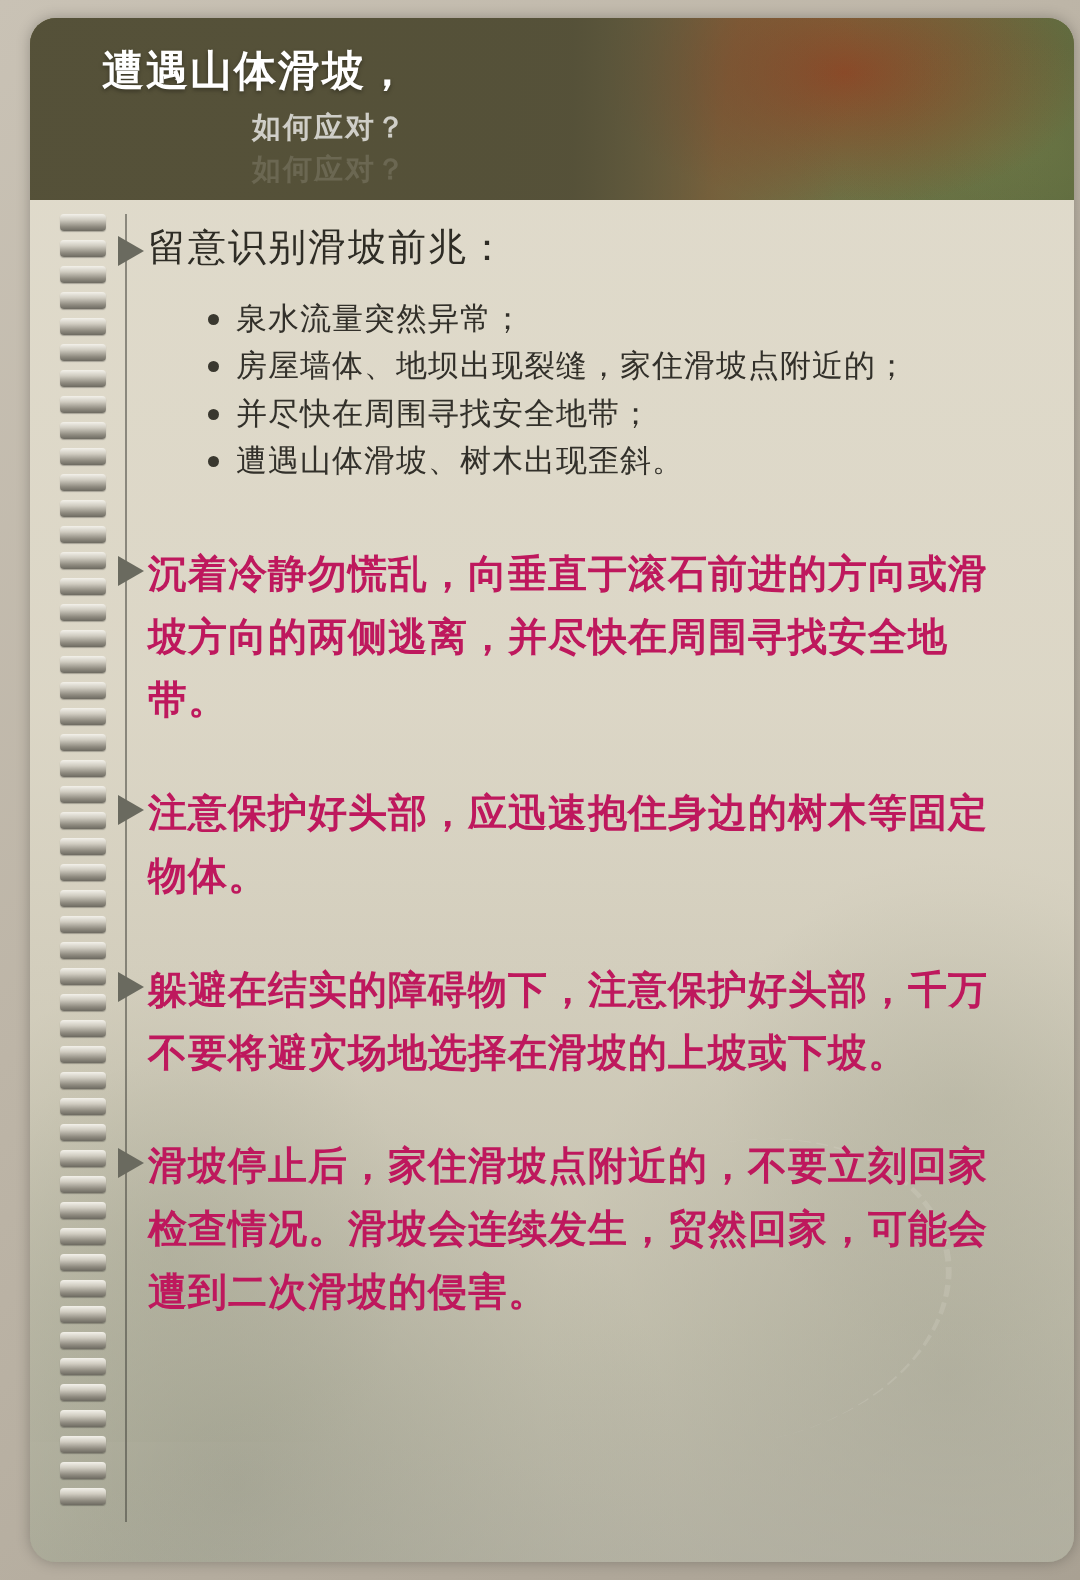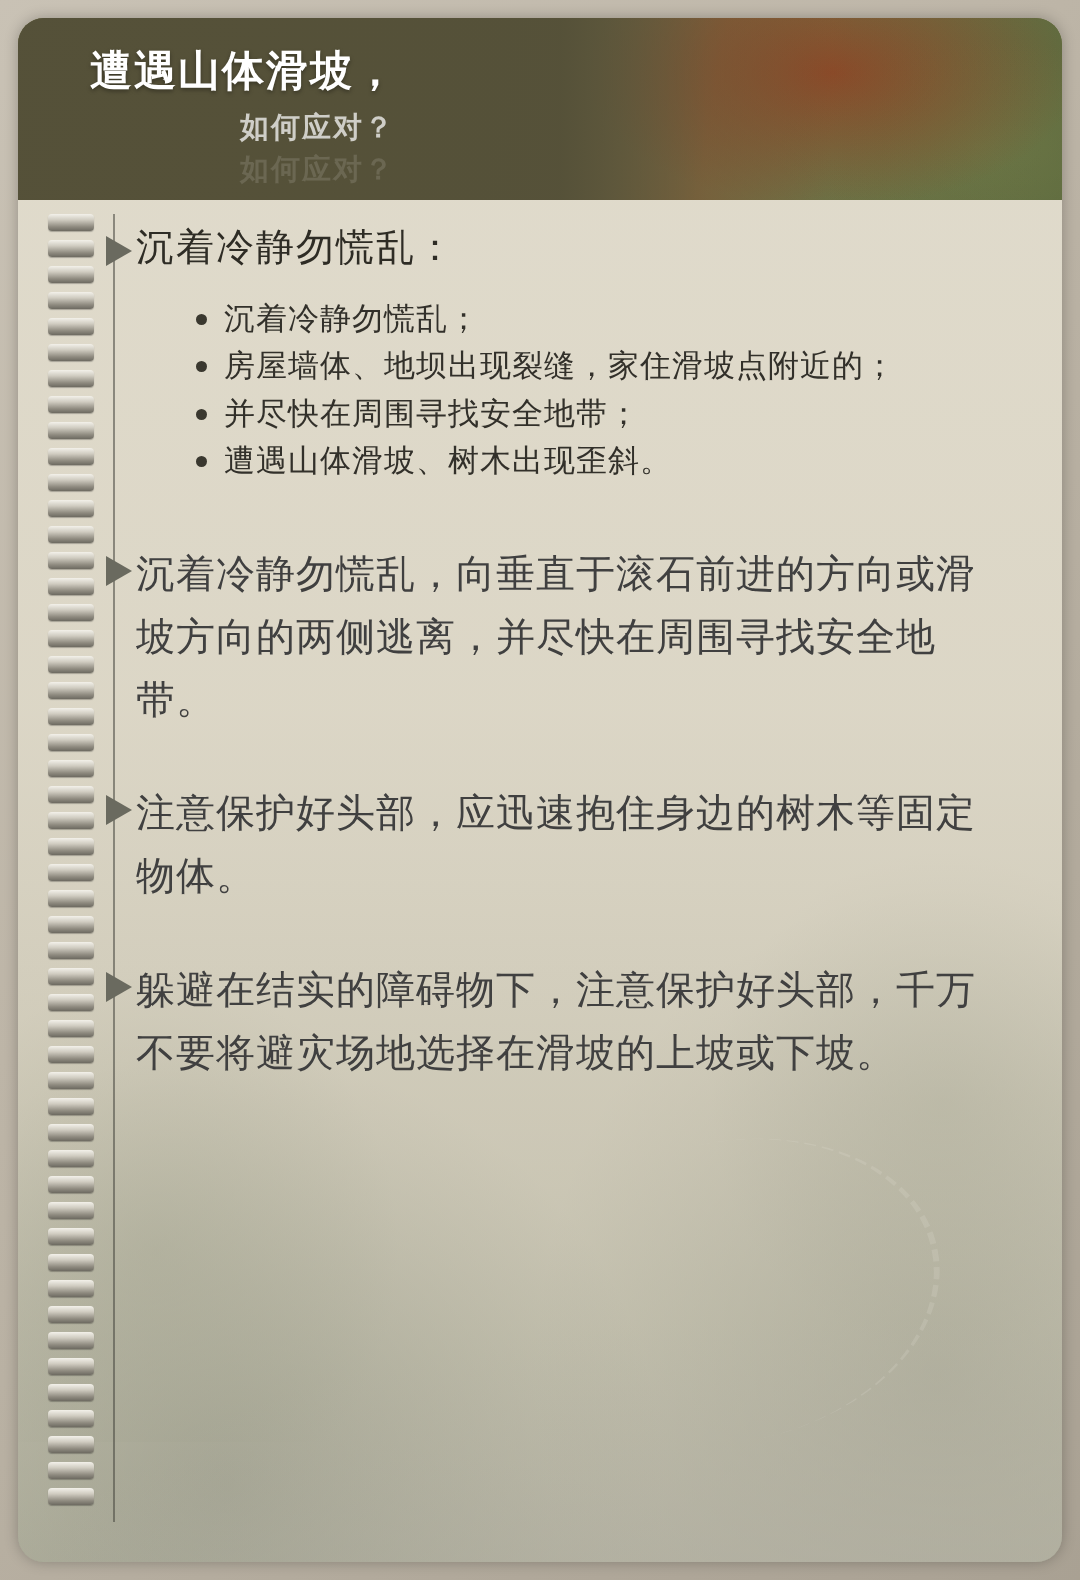--- a/index.html
+++ b/index.html
@@ -12,21 +12,21 @@
     height: 1580px;
     overflow: hidden;
     font-family: "Liberation Serif", "DejaVu Serif", serif;
   }
 
   #poster {
     position: relative;
     width: 1080px;
     height: 1580px;
     box-sizing: border-box;
-    padding: 18px 18px 18px 18px;
+    padding: 18px 18px 18px 30px;
     background: linear-gradient(135deg,#c9c2b5 0%, #bdb5a7 40%, #a9a193 100%);
   }
 
   .card {
     position: relative;
     width: 1044px;
     height: 1544px;
     border-radius: 26px;
     overflow: hidden;
     background: #cfc8b8;
@@ -207,25 +207,26 @@
     position: absolute;
     left: 0;
     top: 19px;
     width: 11px;
     height: 11px;
     border-radius: 50%;
     background: #3a382f;
   }
   .para {
     font-size: 39px;
-    color: #404040;
+    color: #be185d;
     line-height: 1.62;
     letter-spacing: 1px;
     text-indent: 0;
     font-family: "Liberation Serif", "DejaVu Serif", serif;
+    font-weight: bold;
   }
   .b-intro { margin-top: 4px; }
   .b-2 { margin-top: 58px; }
   .b-3 { margin-top: 50px; }
   .b-4 { margin-top: 50px; }
   .b-5 { margin-top: 50px; }
 </style>
 </head>
 <body>
 
@@ -302,23 +303,23 @@
       <div class="ring"></div>
       <div class="ring"></div>
       <div class="ring"></div>
     </div>
     <div class="rail"></div>
 
     <div class="content">
 
       <div class="block b-intro">
         <div class="arrow"></div>
-        <div class="heading">沉着冷静勿慌乱：</div>
+        <div class="heading">留意识别滑坡前兆：</div>
         <ul class="bullets">
-          <li>沉着冷静勿慌乱；</li>
+          <li>泉水流量突然异常；</li>
           <li>房屋墙体、地坝出现裂缝，家住滑坡点附近的；</li>
           <li>并尽快在周围寻找安全地带；</li>
           <li>遭遇山体滑坡、树木出现歪斜。</li>
         </ul>
       </div>
 
       <div class="block b-2">
         <div class="arrow"></div>
         <div class="para">沉着冷静勿慌乱，向垂直于滚石前进的方向或滑坡方向的两侧逃离，并尽快在周围寻找安全地带。</div>
       </div>
@@ -326,16 +327,20 @@
       <div class="block b-3">
         <div class="arrow"></div>
         <div class="para">注意保护好头部，应迅速抱住身边的树木等固定物体。</div>
       </div>
 
       <div class="block b-4">
         <div class="arrow"></div>
         <div class="para">躲避在结实的障碍物下，注意保护好头部，千万不要将避灾场地选择在滑坡的上坡或下坡。</div>
       </div>
 
+      <div class="block b-5">
+        <div class="arrow"></div>
+        <div class="para">滑坡停止后，家住滑坡点附近的，不要立刻回家检查情况。滑坡会连续发生，贸然回家，可能会遭到二次滑坡的侵害。</div>
+      </div>
 
     </div>
   </div>
 </div>
 
 </body></html>

